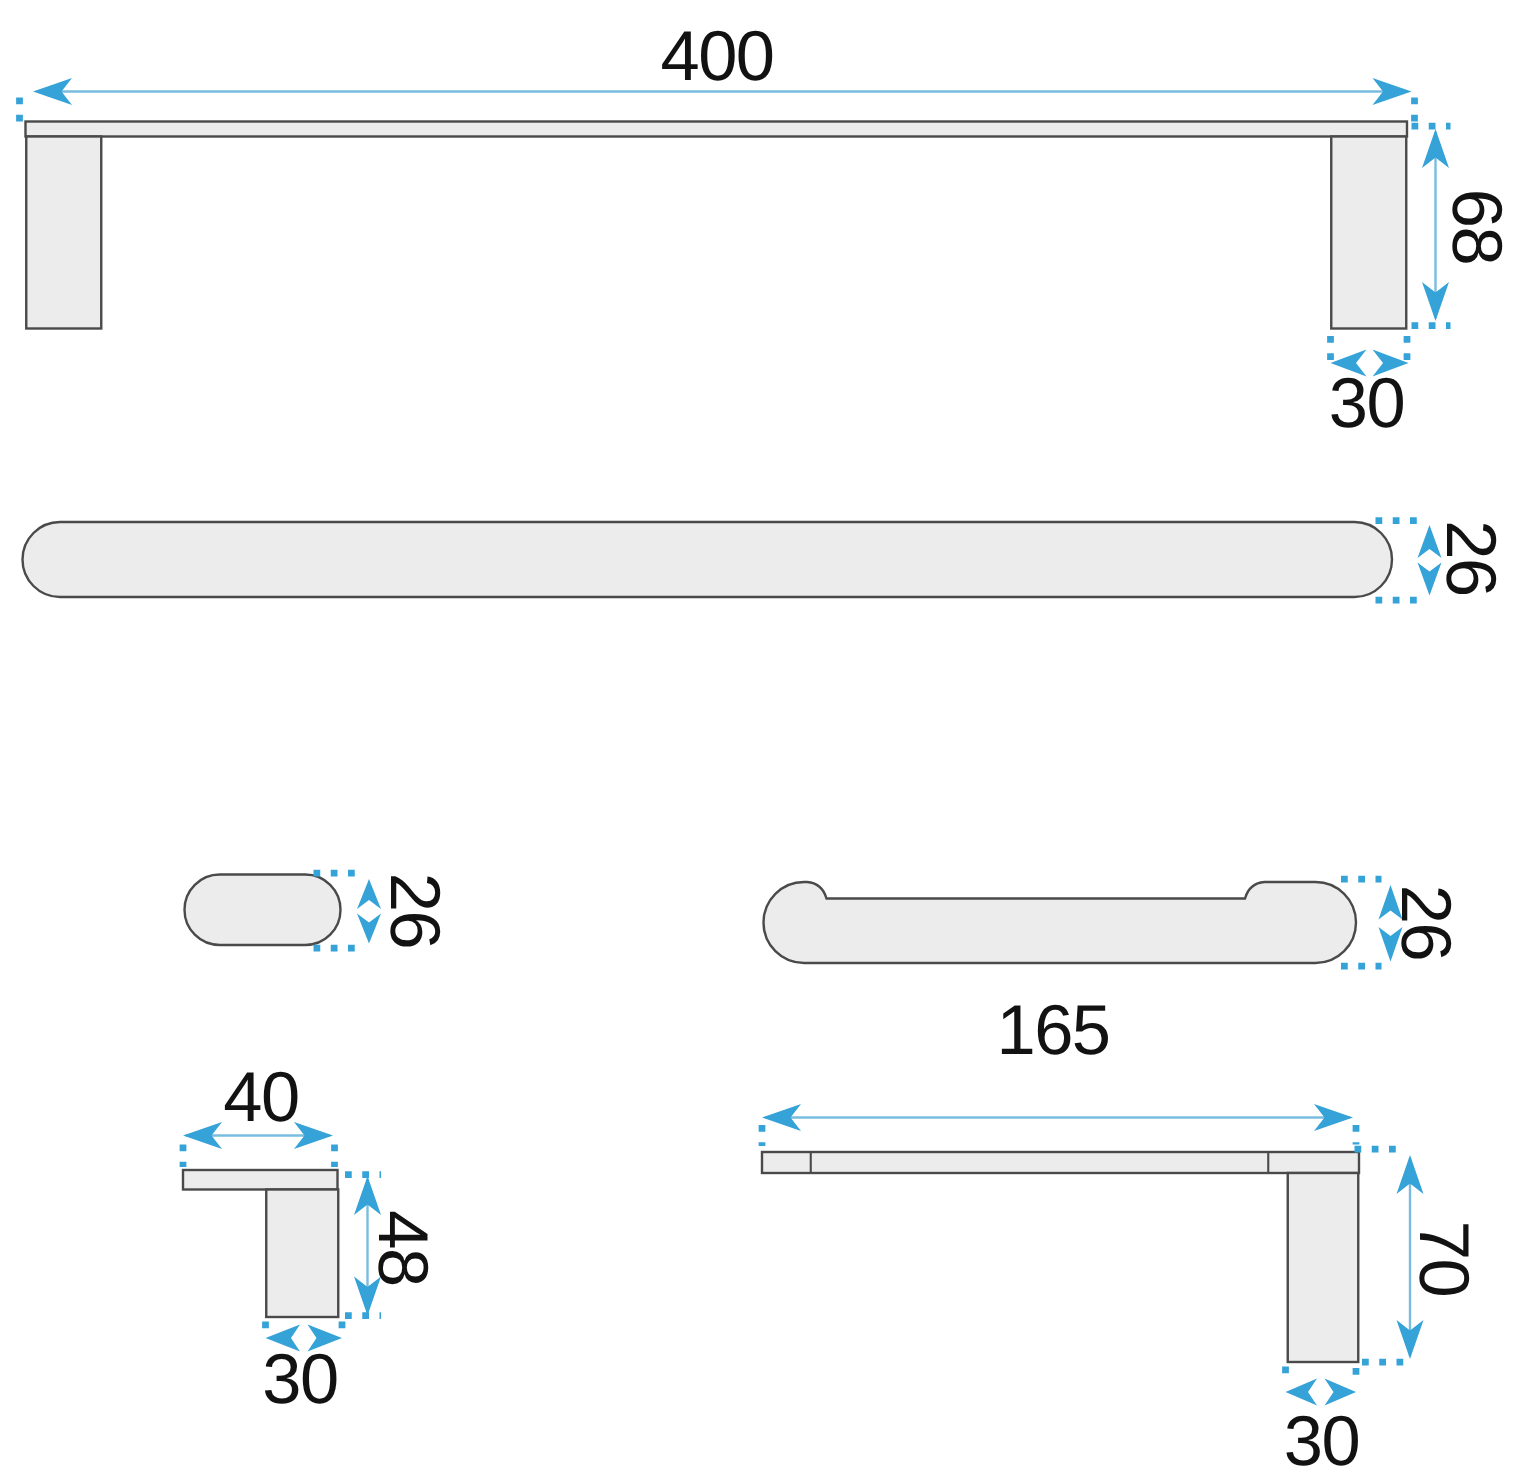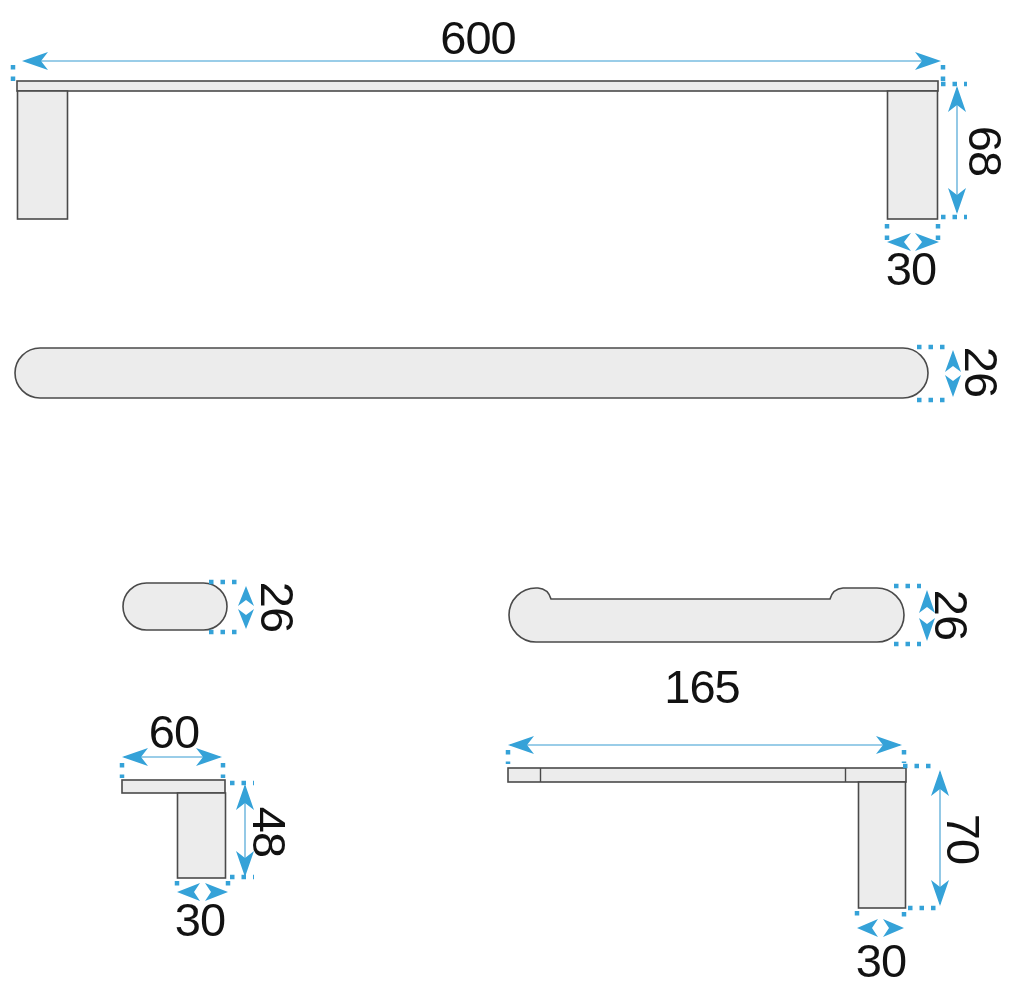--- a/index.html
+++ b/index.html
@@ -133,31 +133,31 @@
       <path class="ext" d="M908,908 H936"></path>
     </g>
     <g>
       <path class="dart" d="M857,928 L878,919 L872,928 L878,937 Z"></path>
       <path class="dart" d="M904,928 L883,919 L889,928 L883,937 Z"></path>
       <path class="ext" d="M857,911 V921"></path>
       <path class="ext" d="M904,912 V922"></path>
     </g>
   </svg>
 
-  <div class="lbl" style="left:478px;top:37px">600</div>
+  <div class="lbl" style="left:478px;top:37px">400</div>
   <div class="lbl rot" style="left:985px;top:151px">68</div>
   <div class="lbl" style="left:911px;top:268px">30</div>
 
   <div class="lbl rot" style="left:981px;top:372px">26</div>
 
   <div class="lbl rot" style="left:277px;top:607px">26</div>
 
   <div class="lbl rot" style="left:951px;top:615px">26</div>
 
-  <div class="lbl" style="left:174px;top:731px">60</div>
+  <div class="lbl" style="left:174px;top:731px">40</div>
   <div class="lbl rot" style="left:269px;top:832px">48</div>
   <div class="lbl" style="left:200px;top:919px">30</div>
 
   <div class="lbl" style="left:702px;top:686px">165</div>
   <div class="lbl rot" style="left:963px;top:839px">70</div>
   <div class="lbl" style="left:881px;top:960px">30</div>
 
 </div>
 
 </body></html>

